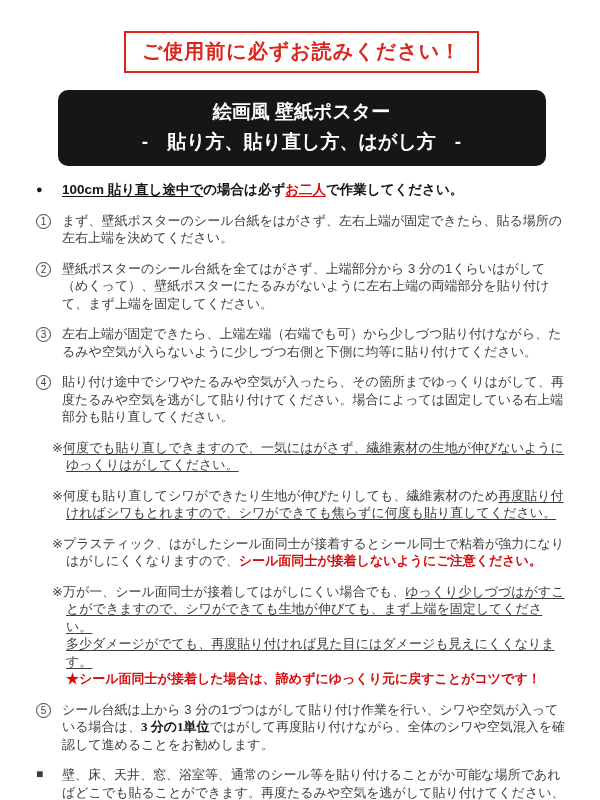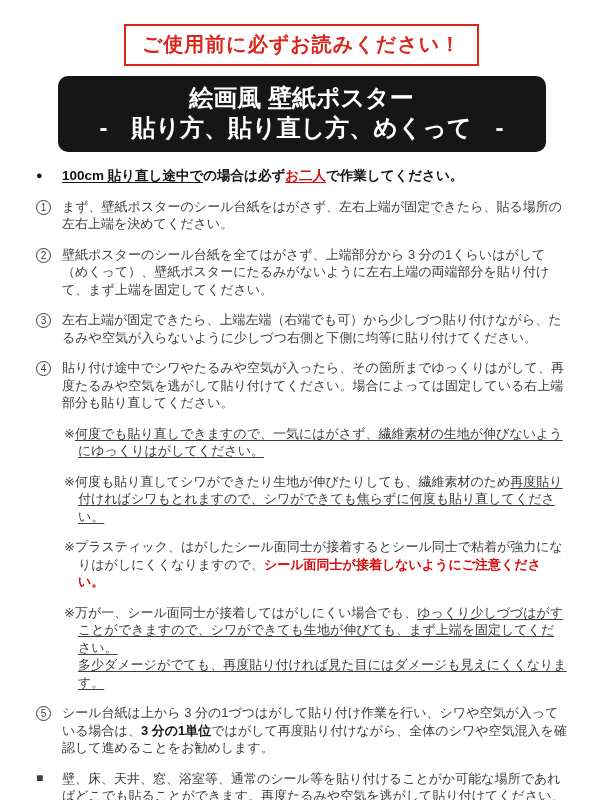--- a/index.html
+++ b/index.html
@@ -13,32 +13,32 @@
     width:600px;height:800px;overflow:hidden;background:#ffffff;
     font-family:"Liberation Sans","DejaVu Sans",sans-serif;
     -webkit-font-smoothing:antialiased;
   }
   .page{
     box-sizing:border-box;width:600px;height:800px;
     padding:14px 33px 0 36px;
   }
   
   .alert-box{
-    width:fit-content;margin:10px auto;
+    width:fit-content;margin:17px auto;
     border:2px solid var(--red);
     padding:5px 16px 6px;
     color:var(--red);font-weight:bold;font-size:20px;letter-spacing:1px;
     text-align:center;white-space:nowrap;
   }
   
   .header-box{
     box-sizing:border-box;width:488px;margin:8px auto 0;
     background:var(--dark-bg);border-radius:10px;
     color:#ffffff;text-align:center;
-    font-size:24px;font-weight:bold;line-height:30px;
+    font-size:19px;font-weight:bold;line-height:30px;
     padding:7px 0 9px;
   }
   .content{
     margin-top:15px;
     color:var(--text);font-size:13px;line-height:17.5px;
   }
   .item + .item{margin-top:13px;}
   .flex-item{display:flex;}
   .marker-col{
     flex:0 0 26px;color:var(--text);
@@ -50,41 +50,41 @@
   .dot-marker{font-size:11px;}
   
   .circle-num{
     display:inline-block;box-sizing:border-box;
     width:15px;height:15px;margin-top:1px;
     border:1px solid var(--text);border-radius:50%;
     font-size:10px;line-height:13px;text-align:center;
   }
   
   .note{
-    margin-left:28px;padding-left:14px;text-indent:-14px;
+    margin-left:16px;padding-left:14px;text-indent:-14px;
   }
   .square-marker{font-size:12px;}
   
   .u{text-decoration:underline;text-underline-offset:2px;text-decoration-thickness:1px;}
-  .b{font-weight:bold;color:#151515;}
+  .b{font-weight:bold;color:#151515;font-family:Liberation Serif, serif;}
   .r{color:var(--red-inline);}
   .r.b{color:var(--red-inline);}
 </style>
 </head>
 <body>
 
 <div class="page">
 
   <div class="alert-box">
     <span>ご使用前に必ずお読みください！</span>
   </div>
 
   <div class="header-box">
     <div>絵画風 壁紙ポスター</div>
-    <div>-　貼り方、貼り直し方、めくって　-</div>
+    <div>-　貼り方、貼り直し方、はがし方　-</div>
   </div>
 
   <div class="content">
 
     <div class="item flex-item lead">
       <span class="marker-col dot-marker">●</span>
       <div class="body-col"><span class="u">100cm 貼り直し途中で</span><span>の場合は必ず</span><span class="u r">お二人</span><span>で作業してください。</span></div>
     </div>
 
     <div class="item flex-item">
@@ -106,21 +106,21 @@
       <span class="marker-col"><span class="circle-num">4</span></span>
       <div class="body-col"><span>貼り付け途中でシワやたるみや空気が入ったら、その箇所までゆっくりはがして、再度たるみや空気を逃がして貼り付けてください。場合によっては固定している右上端部分も貼り直してください。</span></div>
     </div>
 
     <div class="item note"><span>※</span><span><span class="u">何度でも貼り直しできますので、一気にはがさず、繊維素材の生地が伸びないようにゆっくりはがしてください。</span></span></div>
 
     <div class="item note"><span>※</span><span><span>何度も貼り直してシワができたり生地が伸びたりしても、繊維素材のため</span><span class="u">再度貼り付ければシワもとれますので、シワができても焦らずに何度も貼り直してください。</span></span></div>
 
     <div class="item note"><span>※</span><span><span>プラスティック、はがしたシール面同士が接着するとシール同士で粘着が強力になりはがしにくくなりますので、</span><span class="r b">シール面同士が接着しないようにご注意ください。</span></span></div>
 
-    <div class="item note"><span>※</span><span><span>万が一、シール面同士が接着してはがしにくい場合でも、</span><span class="u">ゆっくり少しづづはがすことができますので、シワができても生地が伸びても、まず上端を固定してください。</span><br><span class="u">多少ダメージがでても、再度貼り付ければ見た目にはダメージも見えにくくなります。</span><br></span></div>
+    <div class="item note"><span>※</span><span><span>万が一、シール面同士が接着してはがしにくい場合でも、</span><span class="u">ゆっくり少しづづはがすことができますので、シワができても生地が伸びても、まず上端を固定してください。</span><br><span class="u">多少ダメージがでても、再度貼り付ければ見た目にはダメージも見えにくくなります。</span><br><span class="r b">★シール面同士が接着した場合は、諦めずにゆっくり元に戻すことがコツです！</span></span></div>
 
     <div class="item flex-item">
       <span class="marker-col"><span class="circle-num">5</span></span>
       <div class="body-col"><span>シール台紙は上から 3 分の1づつはがして貼り付け作業を行い、シワや空気が入っている場合は、</span><span class="b">3 分の1単位</span><span>ではがして再度貼り付けながら、全体のシワや空気混入を確認して進めることをお勧めします。</span></div>
     </div>
 
     <div class="item flex-item">
       <span class="marker-col square-marker">■</span>
       <div class="body-col"><span>壁、床、天井、窓、浴室等、通常のシール等を貼り付けることがか可能な場所であればどこでも貼ることができます。再度たるみや空気を逃がして貼り付けてください、はがす場合はご注意ください。</span><span class="b">（ガラス＞ 金属＞ プラスティック＞ 木材＞ 壁紙）</span></div>
     </div>

